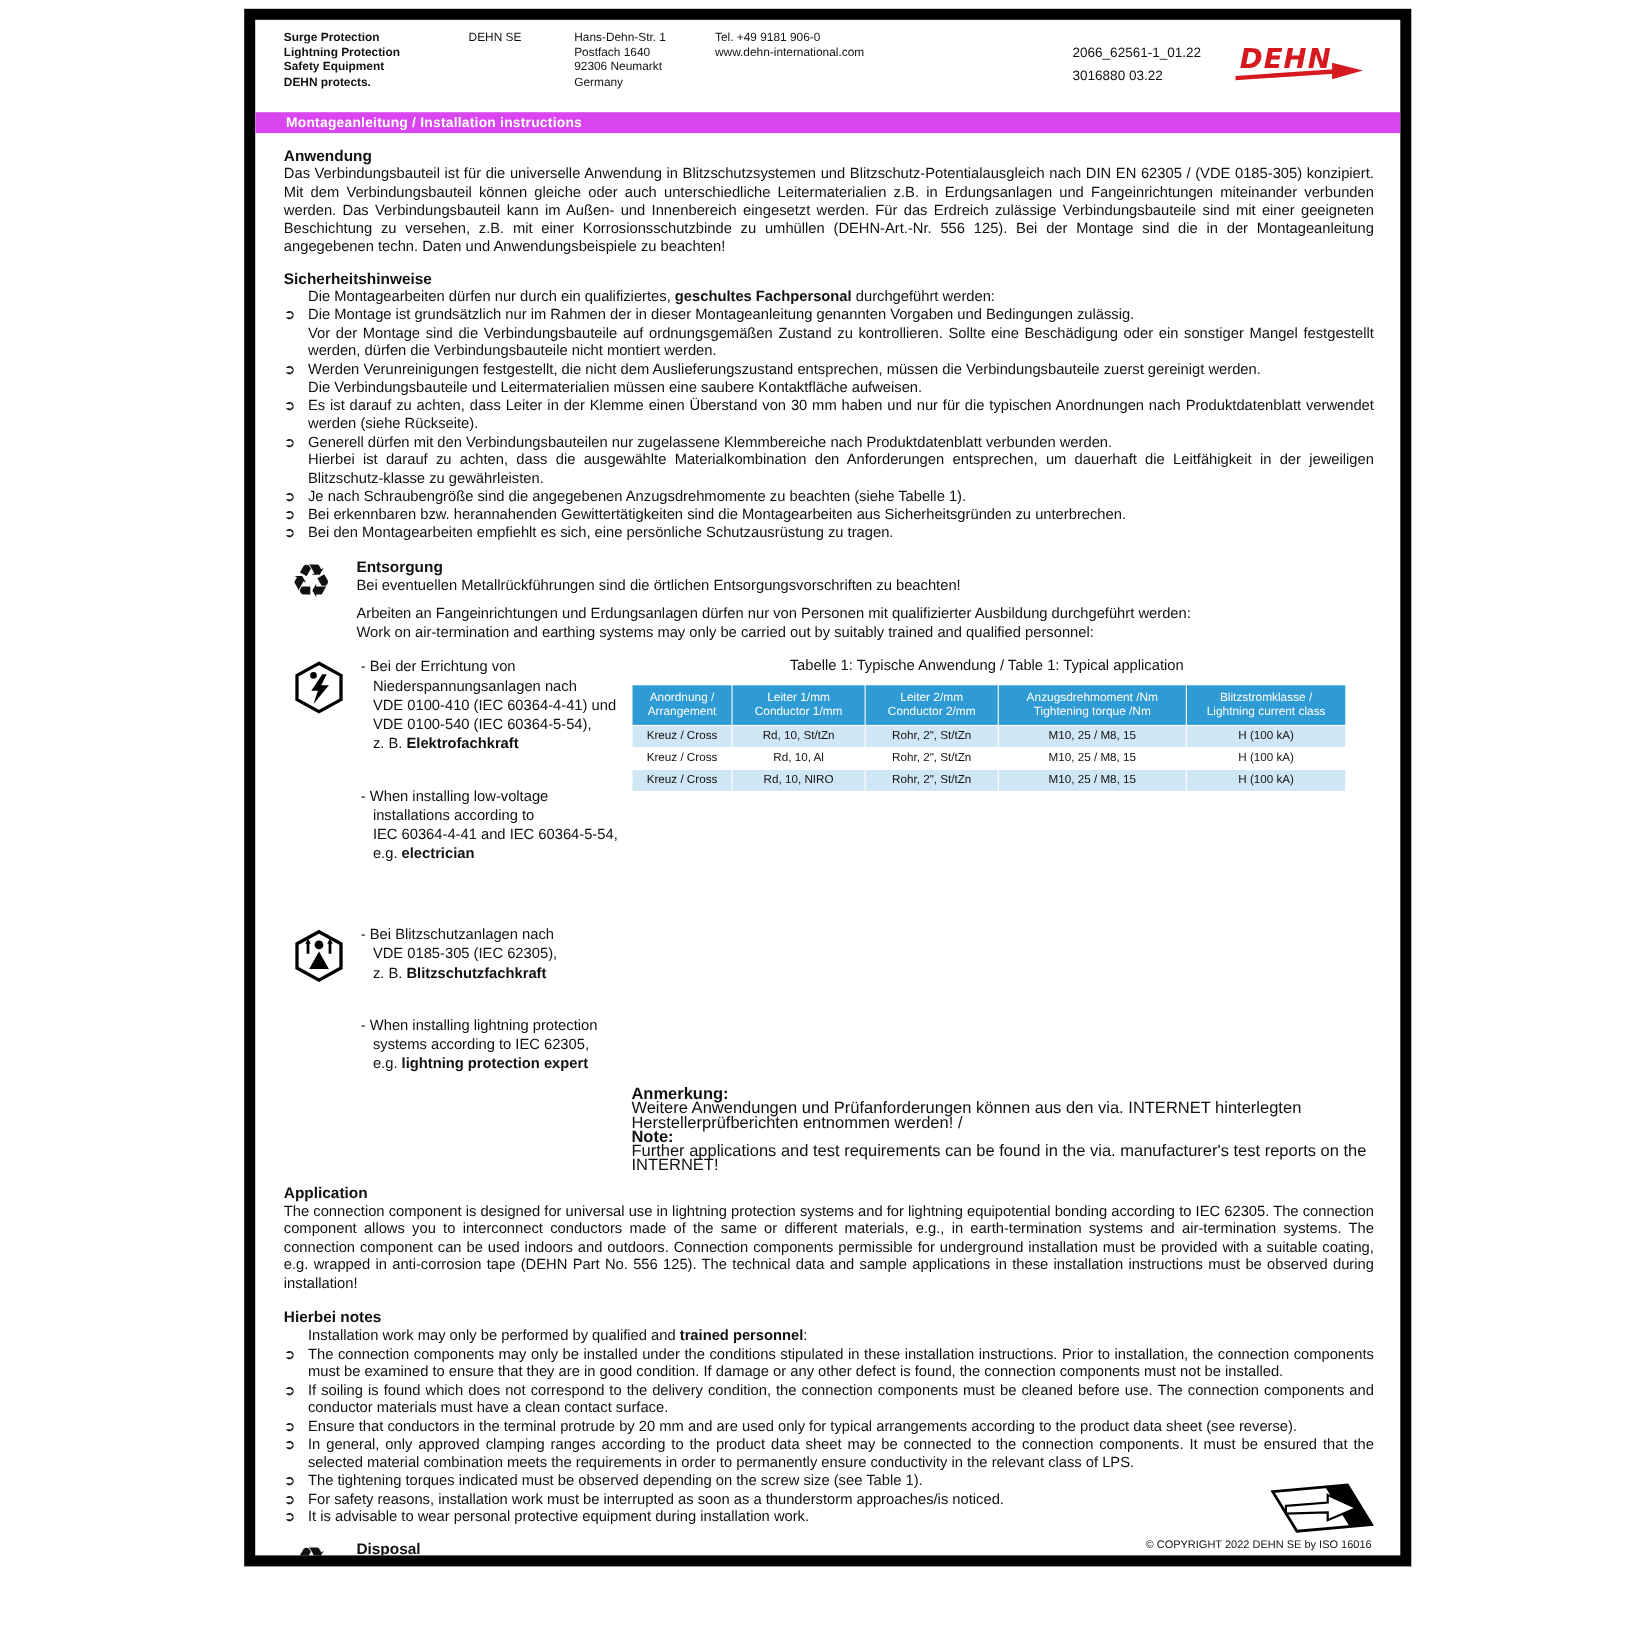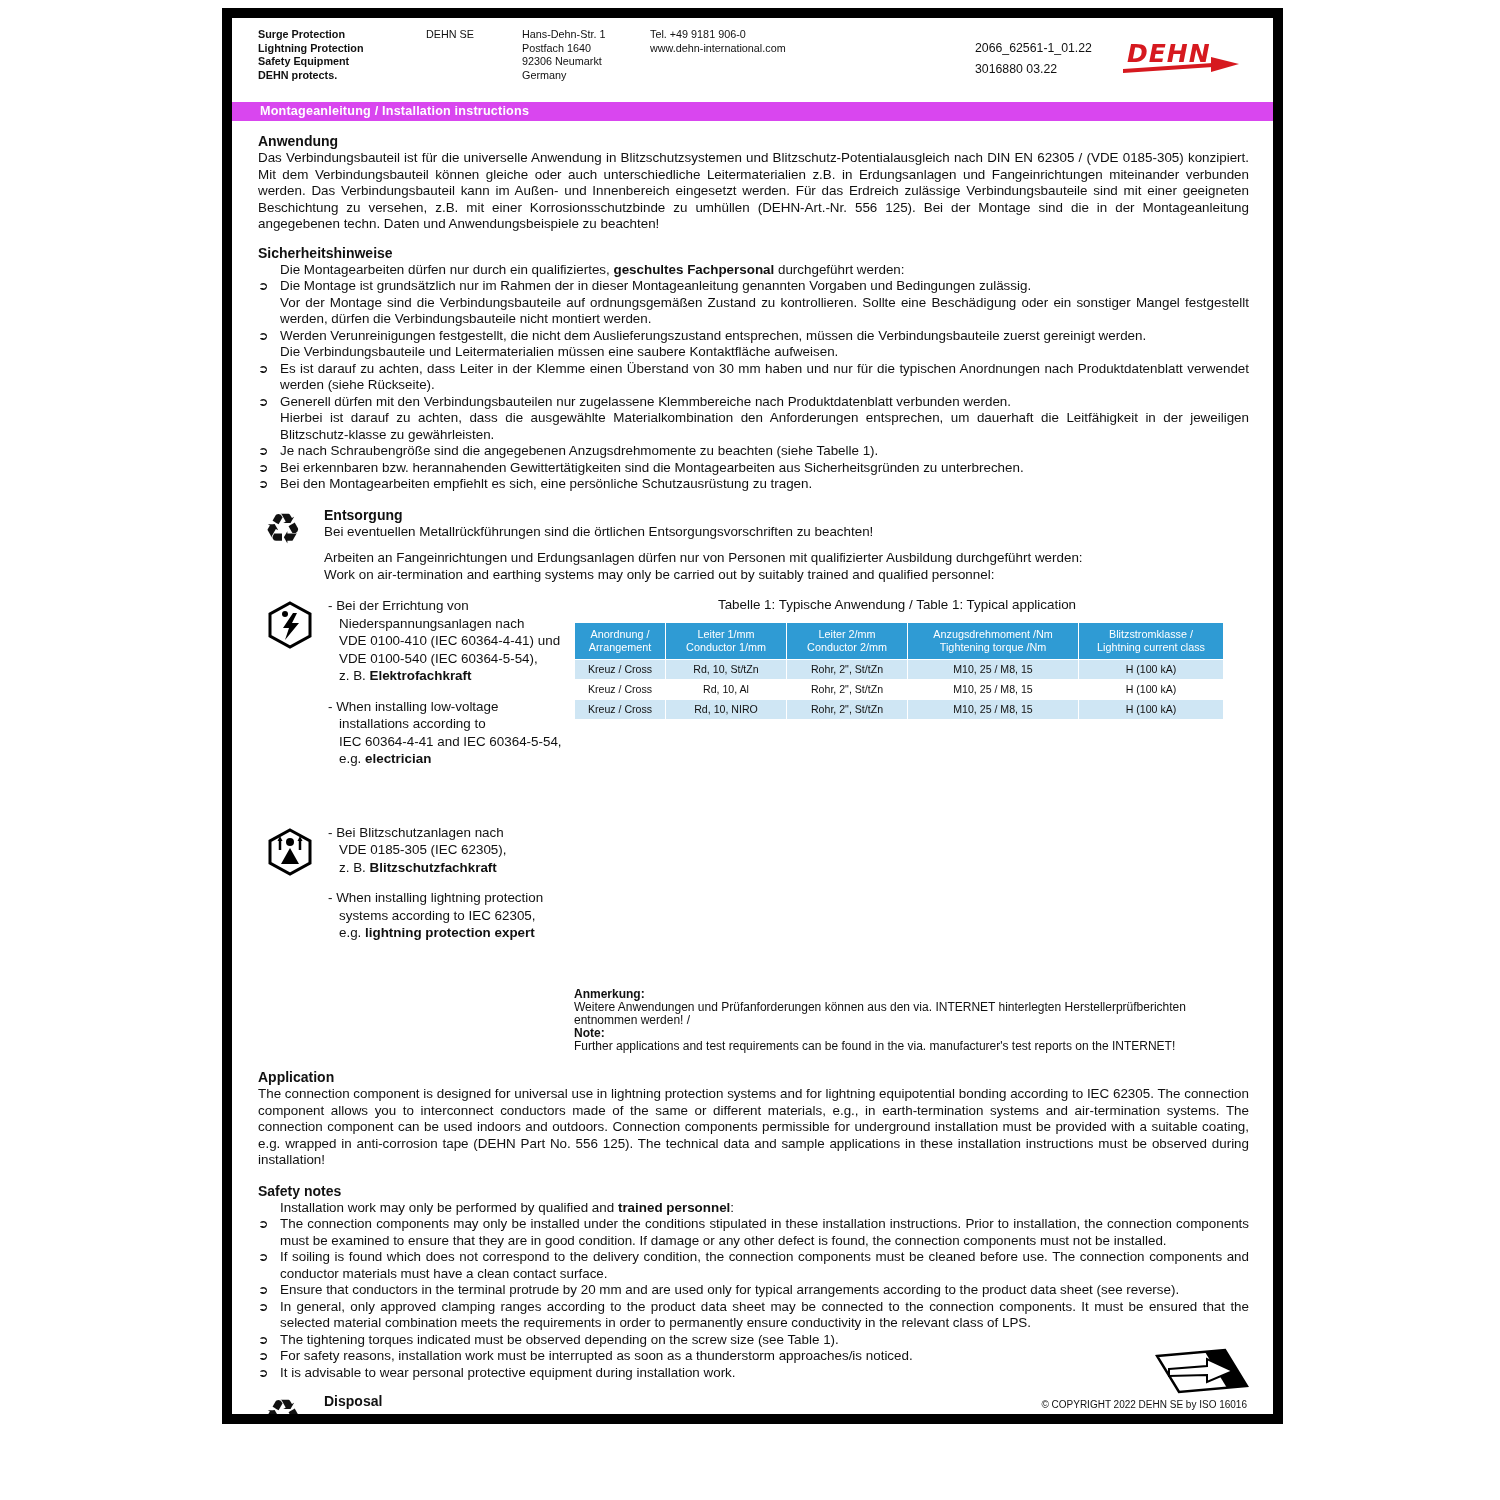--- a/index.html
+++ b/index.html
@@ -47,34 +47,34 @@
 
   
   .mid { display:flex; margin-top:14px; min-height:462px; }
   .mid-left { width:316px; flex:0 0 316px; font-size:13.4px; line-height:17.5px; }
   .mid-right { flex:1; }
   .qual { display:flex; }
   .qual + .qual { margin-top:56px; }
   .qual-icon { width:48px; flex:0 0 48px; margin-top:4px; margin-left:8px; }
   .qual-text { margin-left:14px; }
   .qual-para { white-space:pre-line; padding-left:11px; text-indent:-11px; }
-  .qual-para + .qual-para { margin-top:13px; }
+  .qual-para + .qual-para { margin-top:30px; }
 
   .table-title { width:646px; text-align:center; font-weight:normal; font-size:13.4px; margin-bottom:8px; }
   table.app { border-collapse:separate; border-spacing:1px; width:646px; table-layout:fixed; }
   table.app th {
     background:#2f9bd4; color:#fff; font-weight:normal; font-size:10.8px; line-height:13px;
     text-align:center; vertical-align:middle; padding:5px 2px;
   }
   table.app td { font-size:10.6px; line-height:13px; text-align:center; padding:3px 2px; }
   tr.row-blue td { background:#cfe6f4; }
   tr.row-white td { background:#fff; }
   .c1 { width:90px; } .c2 { width:120px; } .c3 { width:120px; } .c4 { width:170px; } .c5 { width:144px; }
 
-  .note-block { margin-top:268px; font-size:12px; line-height:13px; }
+  .note-block { margin-top:268px; font-size:15px; line-height:13px; }
   .note-label { font-weight:bold; }
 
   
   .disposal-text .sec-h { margin-bottom:2px; }
   .copyright { position:absolute; right:26px; bottom:4px; font-size:10px; }
   .corner-logo { position:absolute; right:24px; bottom:20px; }
 
   .bold { font-weight:bold; }
   svg { display:block; }
 </style>
@@ -280,21 +280,21 @@
             <div>Weitere Anwendungen und Prüfanforderungen können aus den via. INTERNET hinterlegten Herstellerprüfberichten entnommen werden! /</div>
             <div class="note-label">Note:</div>
             <div>Further applications and test requirements can be found in the via. manufacturer's test reports on the INTERNET!</div>
           </div>
         </div>
       </div>
 
       <div class="sec-h mt10">Application</div>
       <div class="para">The connection component is designed for universal use in lightning protection systems and for lightning equipotential bonding according to IEC 62305. The connection component allows you to interconnect conductors made of the same or different materials, e.g., in earth-termination systems and air-termination systems. The connection component can be used indoors and outdoors. Connection components permissible for underground installation must be provided with a suitable coating, e.g. wrapped in anti-corrosion tape (DEHN Part No. 556 125). The technical data and sample applications in these installation instructions must be observed during installation!</div>
 
-      <div class="sec-h mt14">Safety notes</div>
+      <div class="sec-h mt14">Hierbei notes</div>
       <div class="indent"><span>Installation work may only be performed by qualified and </span><span class="bold">trained personnel</span><span>:</span></div>
 
       <div class="bullet">
         <span class="b-icon">➲</span>
         <div class="b-text">The connection components may only be installed under the conditions stipulated in these installation instructions. Prior to installation, the connection components must be examined to ensure that they are in good condition. If damage or any other defect is found, the connection components must not be installed.</div>
       </div>
       <div class="bullet">
         <span class="b-icon">➲</span>
         <div class="b-text">If soiling is found which does not correspond to the delivery condition, the connection components must be cleaned before use. The connection components and conductor materials must have a clean contact surface.</div>
       </div>

